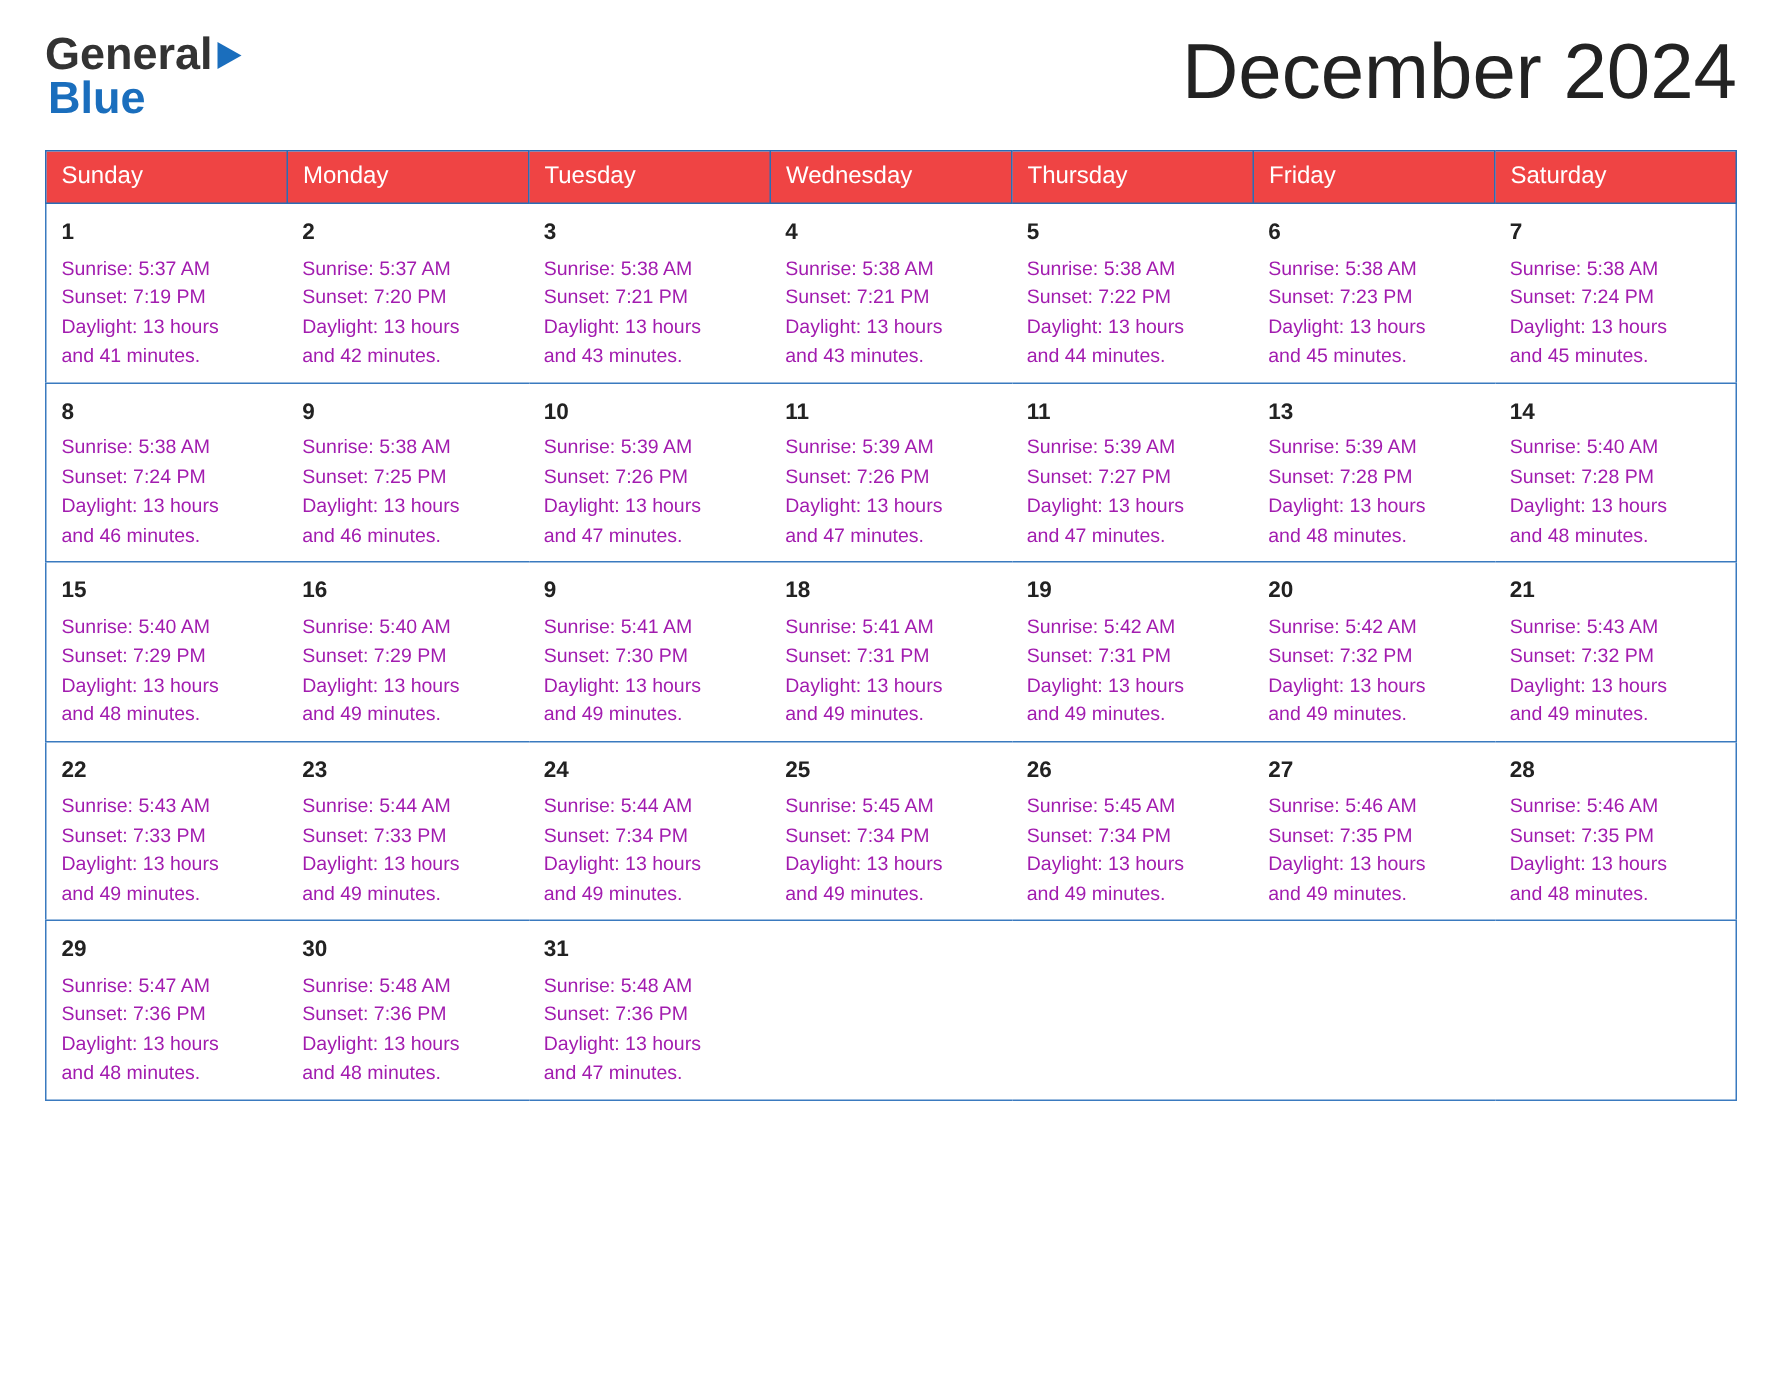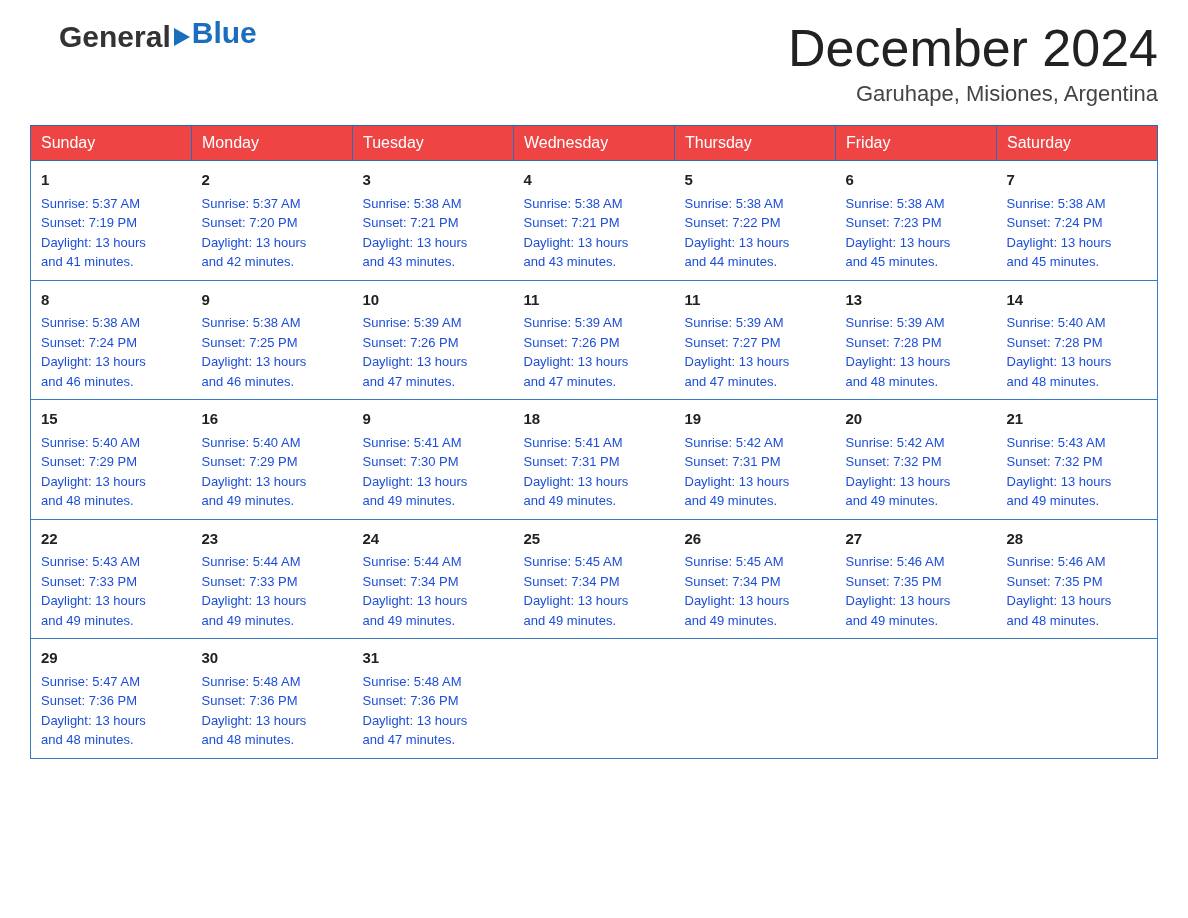--- a/index.html
+++ b/index.html
@@ -56,32 +56,31 @@
       border-bottom: none;
     }
     .day-number {
       font-size: 15px;
       font-weight: bold;
       color: #222;
       margin-bottom: 2px;
     }
     .day-info {
       font-size: 13px;
-      color: #1d4ed8;
+      color: #a21caf;
     }
     .empty-cell {
       background: #fff;
     }
     
     .logo-wrapper {
       display: flex;
-      flex-direction: row;
+      flex-direction: column;
       align-items: flex-start;
       line-height: 1.1;
-      margin-left: 29px;
     }
     .logo-row1 {
       display: flex;
       align-items: center;
       font-size: 30px;
       font-weight: bold;
       color: #333;
     }
     .logo-row1 .arrow-right {
       display: inline-block;
@@ -107,21 +106,20 @@
 <div class="header-area">
   <div class="logo-wrapper">
     <div class="logo-row1">
       <span>General</span>
         <span class="arrow-right"></span>
     </div>
     <div class="logo-row2">Blue</div>
   </div>
   <div class="title-area">
     <div class="main-title">December 2024</div>
-    <div class="subtitle">Garuhape, Misiones, Argentina</div>
   </div>
 </div>
 
 <table class="calendar-table">
   <thead>
     <tr>
     <th>Sunday</th>
         <th>Monday</th>
         <th>Tuesday</th>
         <th>Wednesday</th>

